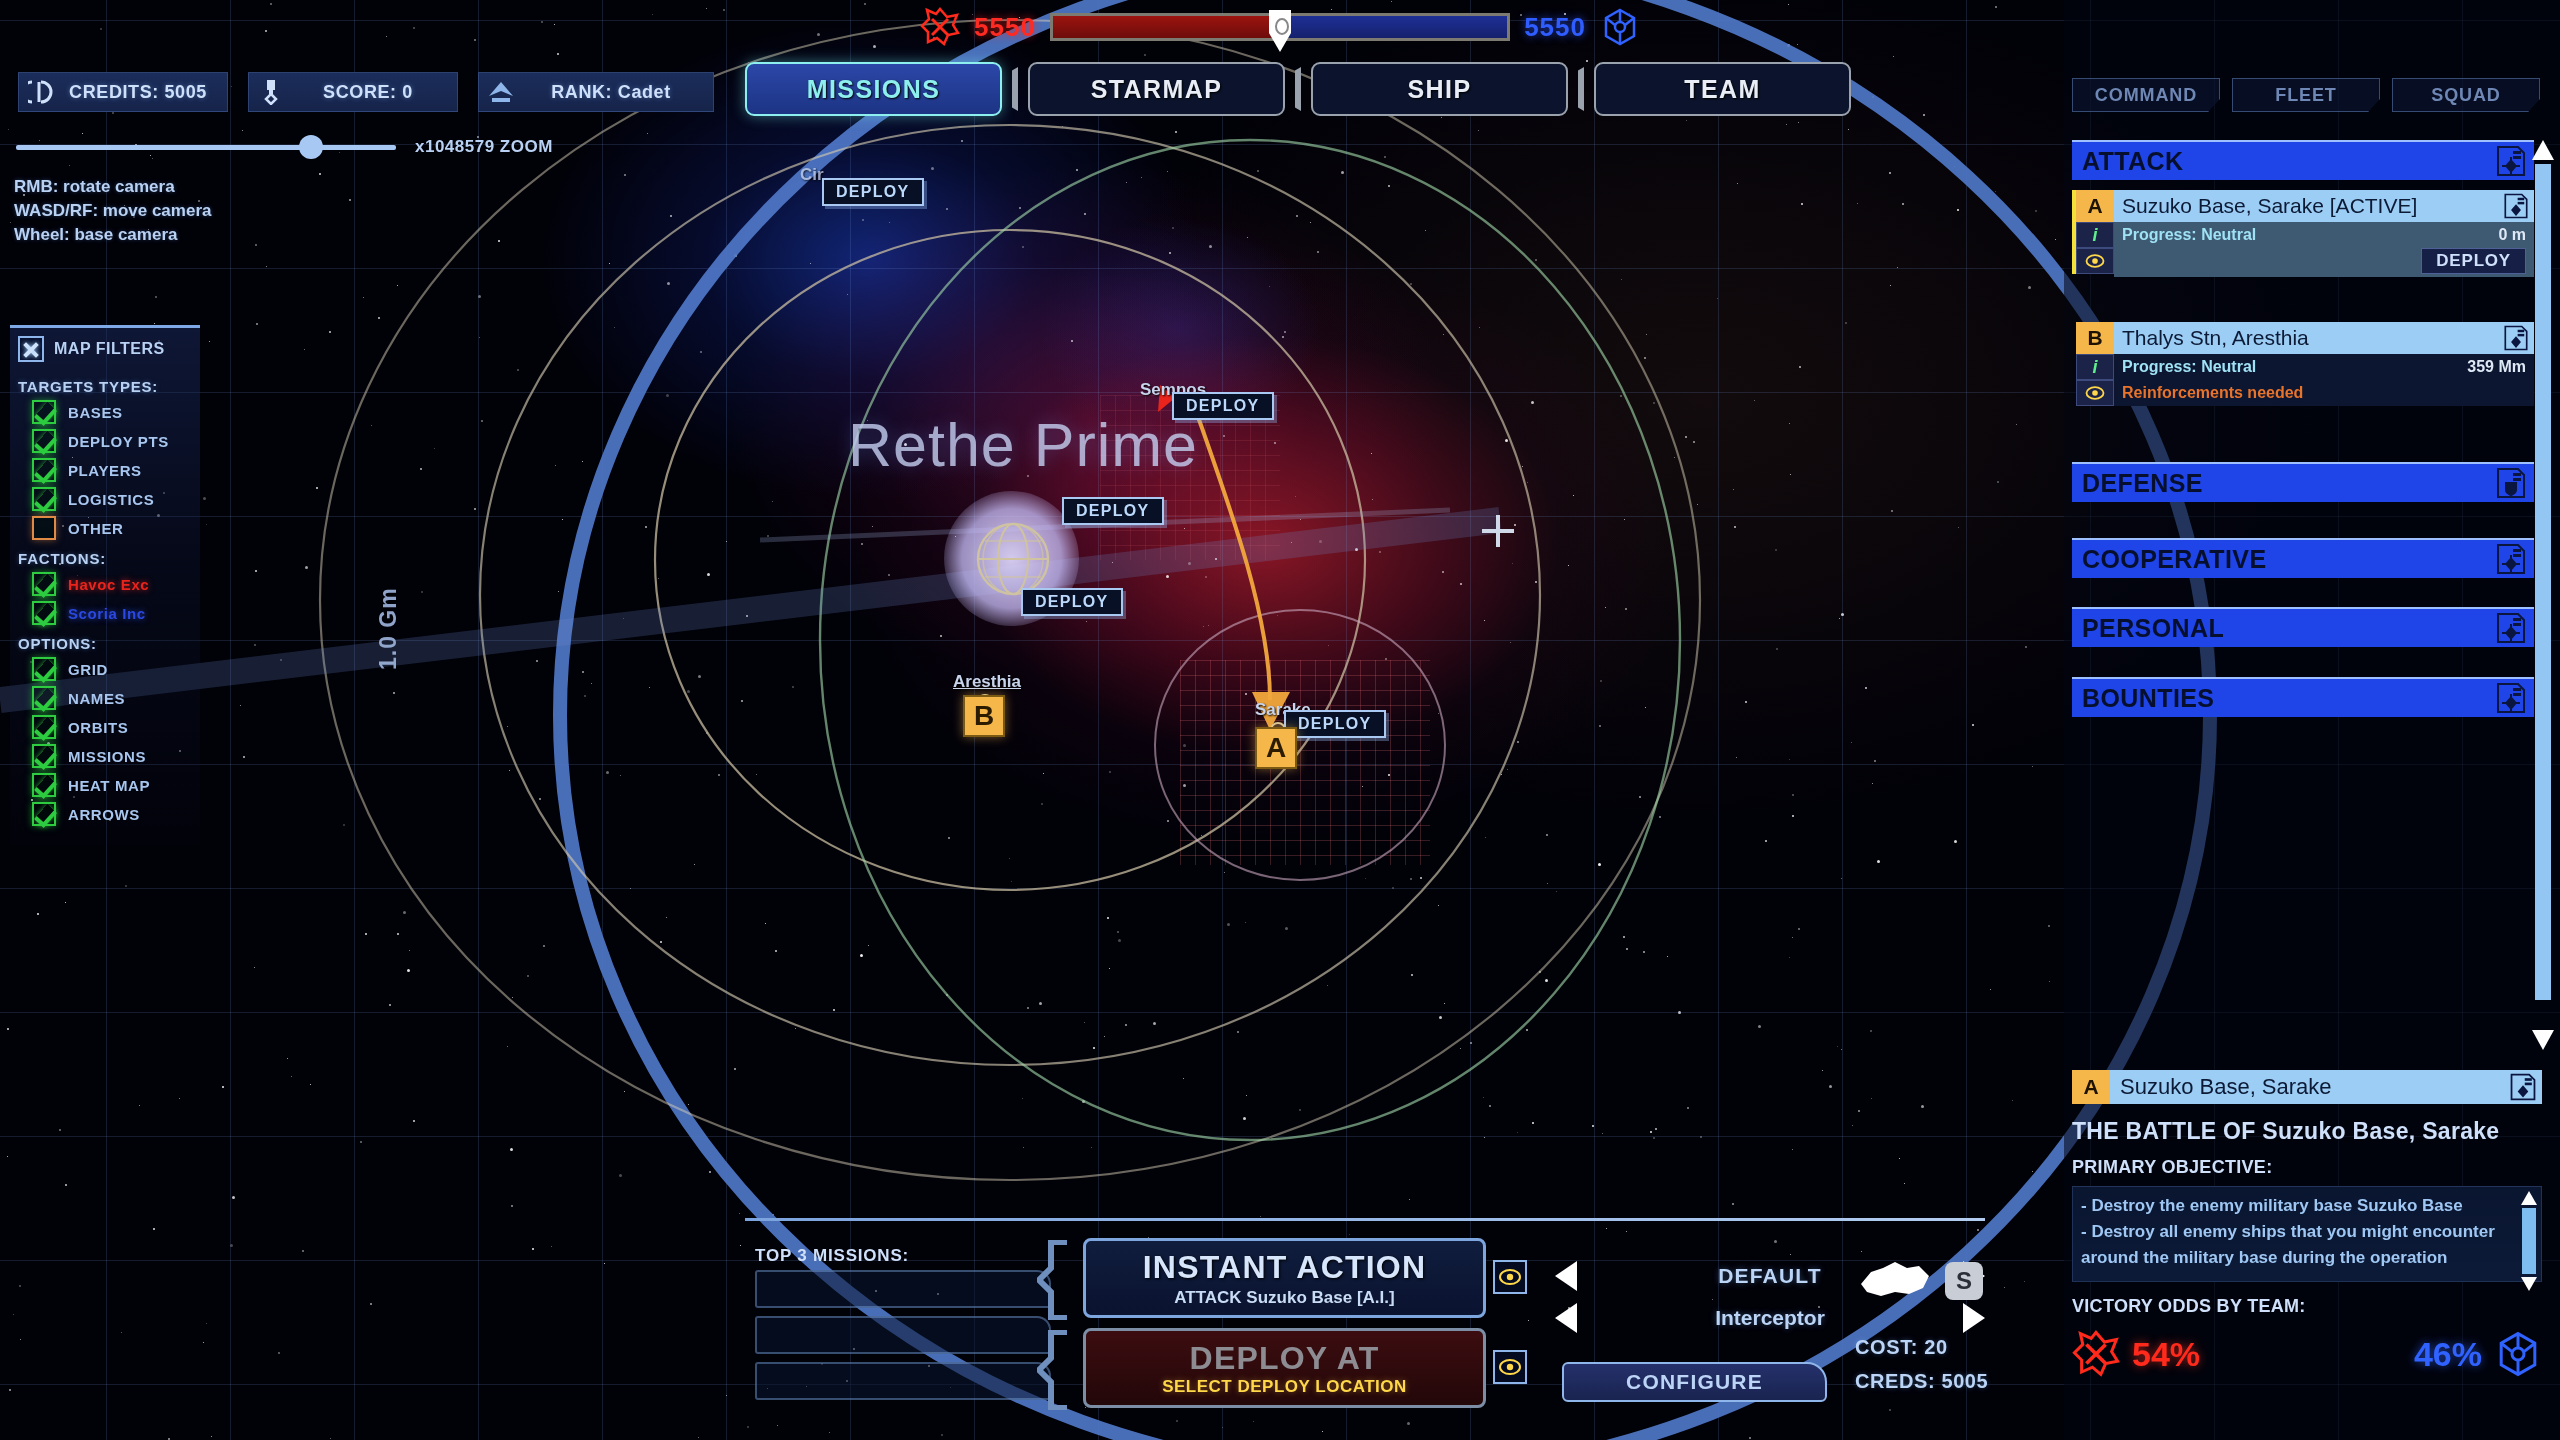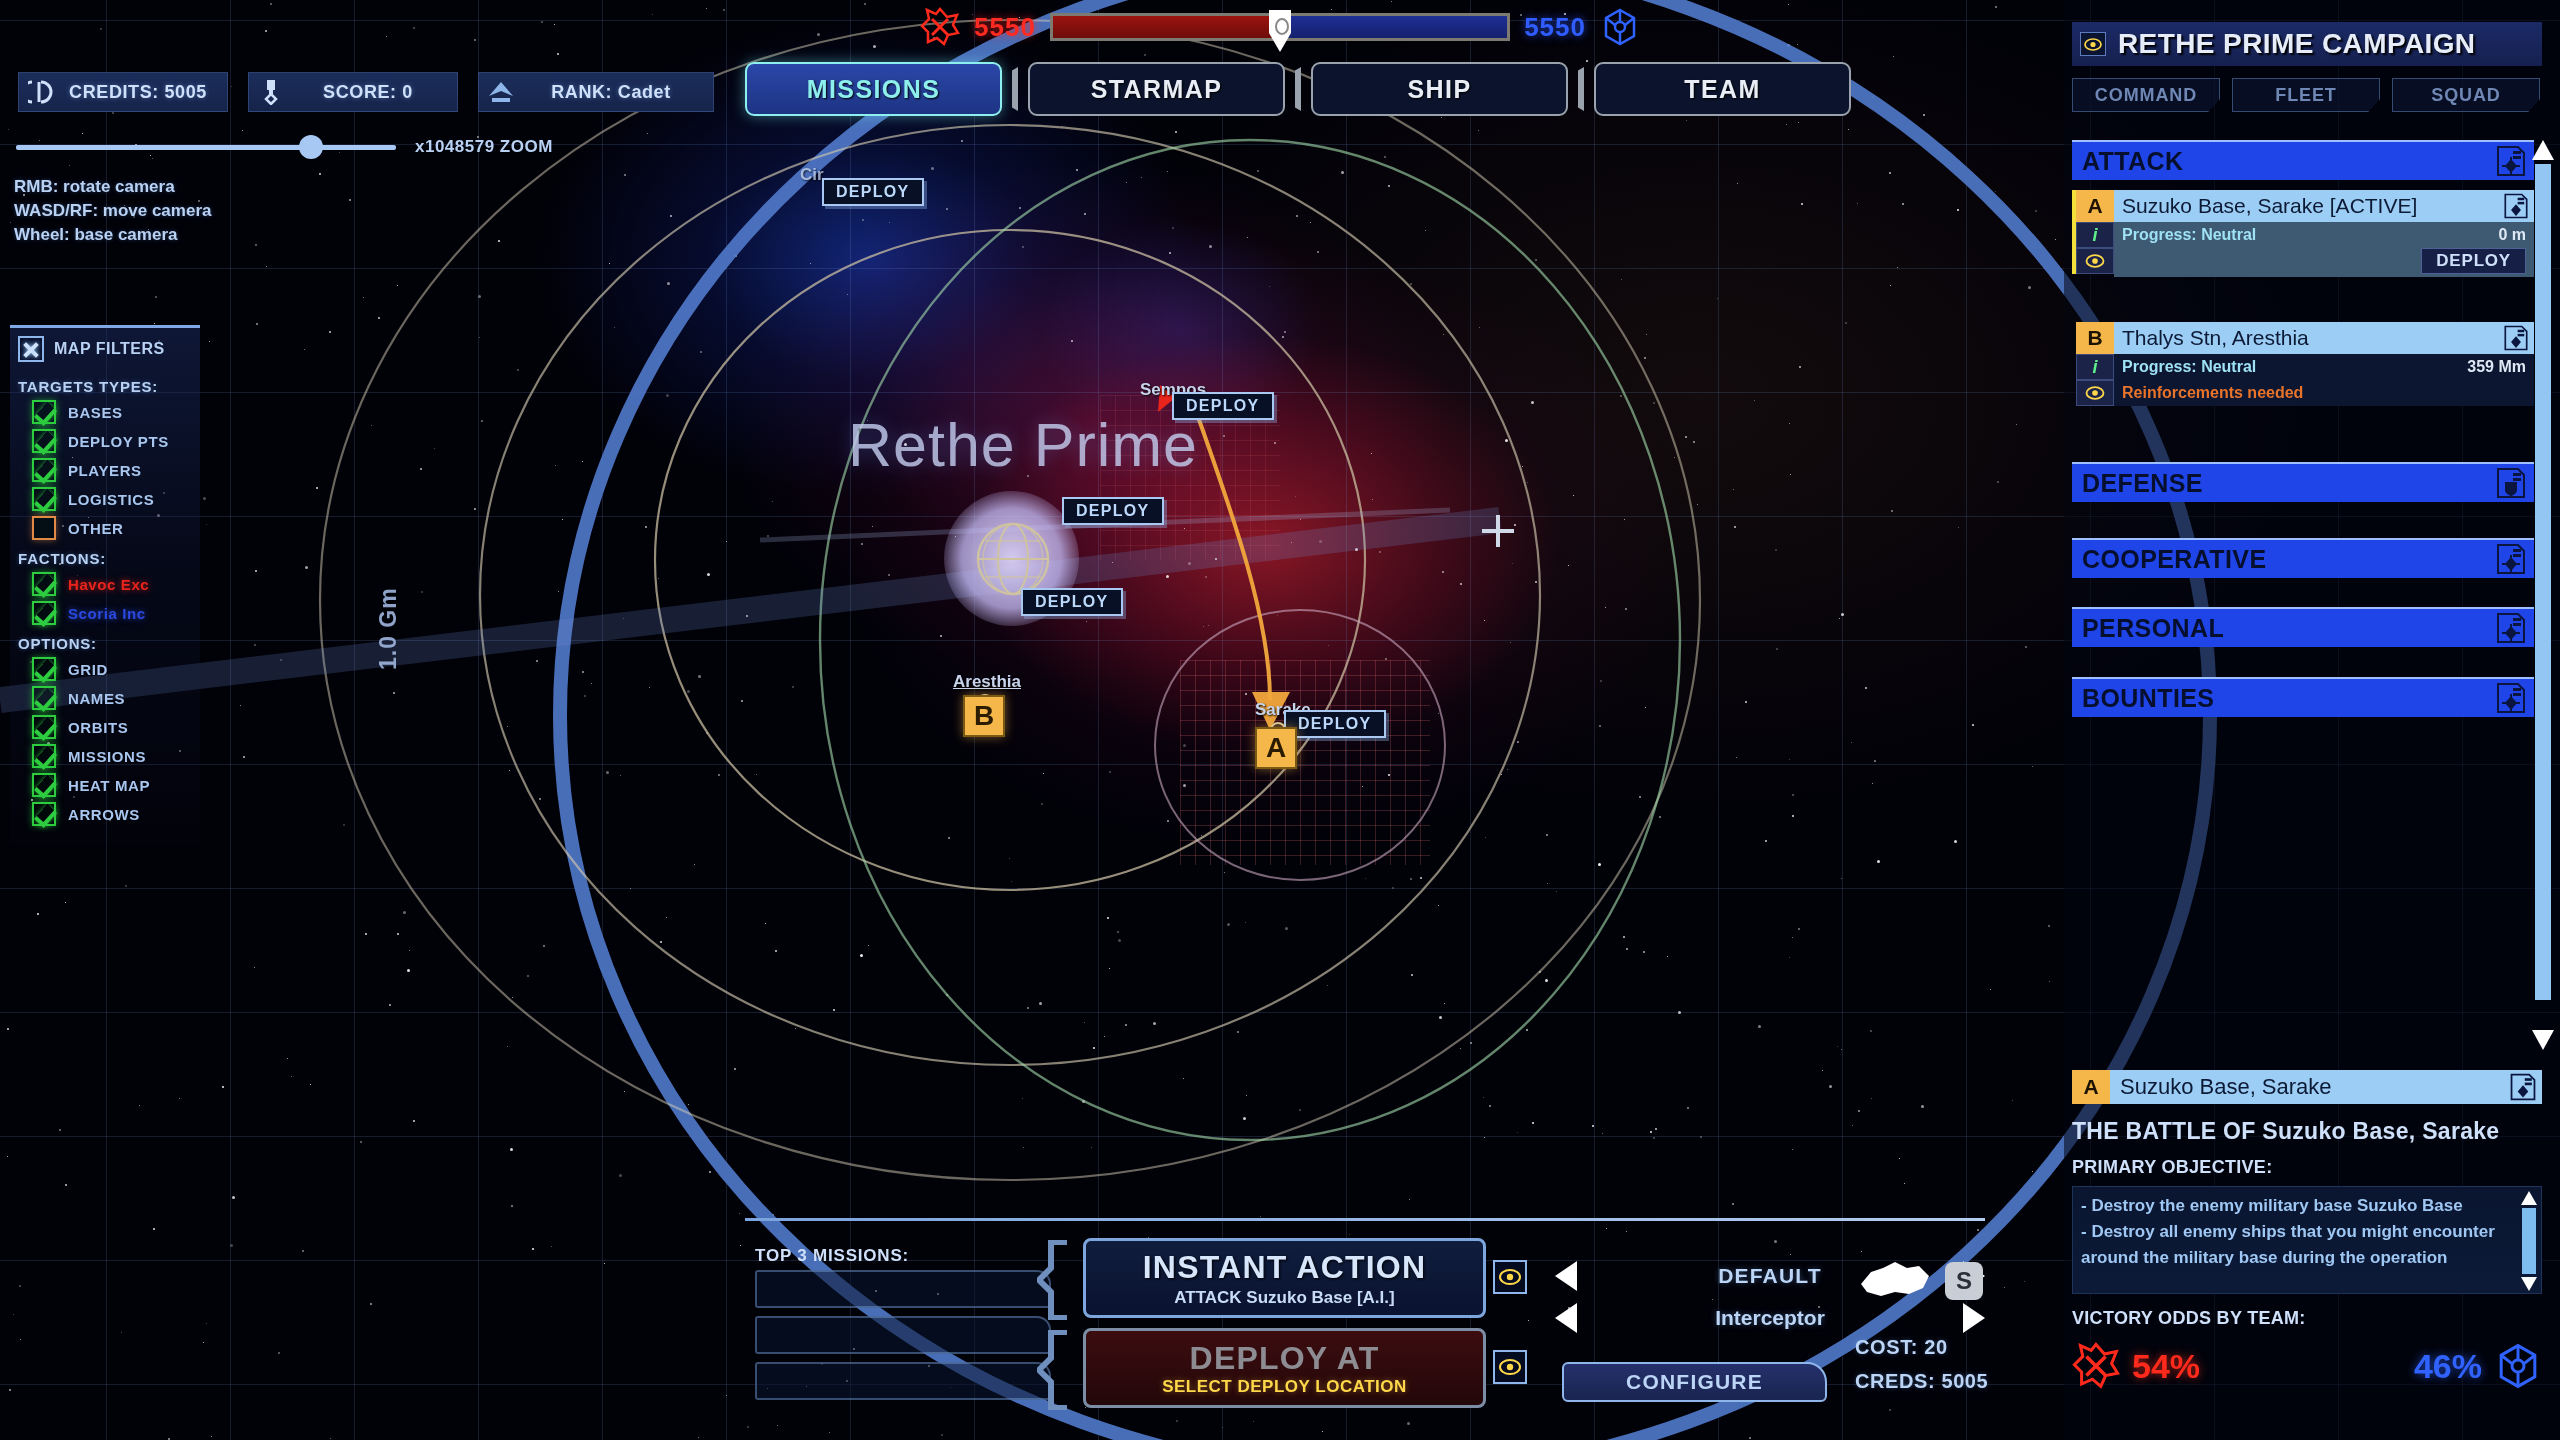--- a/index.html
+++ b/index.html
@@ -420,21 +420,21 @@
   }
   .d-head {
     color: #cfe0fb; font-size: 23px; font-weight: bold; margin-top: 14px;
     letter-spacing: .3px;
   }
   .d-sub {
     color: #cfe0fb; font-size: 18px; font-weight: bold; margin-top: 12px;
     letter-spacing: .3px;
   }
   .obj-box {
-    margin-top: 8px; height: 108px; position: relative;
+    margin-top: 8px; height: 96px; position: relative;
     background: linear-gradient(to bottom, #0a1630, #0c1a38);
     border: 1px solid rgba(90,130,200,.25);
     padding: 6px 36px 6px 8px;
   }
   .obj-box p {
     color: #9fc7f3; font-size: 17px; font-weight: bold; line-height: 26px;
   }
   .obj-sb { position: absolute; right: 4px; top: 4px; width: 16px; height: 100px; }
   .obj-sb .up, .obj-sb .dn {
     position: absolute; left: 0; width: 0; height: 0;
@@ -1242,29 +1242,20 @@
   <div class="sizebadge">S</div>
 
   <div class="configure">CONFIGURE</div>
   <div class="costinfo">
     <div>COST: 20</div>
     <div>CREDS: 5005</div>
   </div>
 
   <div class="rpanel">
 
-    <div class="rp-title">
-      <div class="eye">
-        <svg width="18" height="13" viewBox="0 0 18 13">
-          <ellipse cx="9" cy="6.5" rx="8" ry="5.5" fill="none" stroke="#ffd84a" stroke-width="1.7"></ellipse>
-          <circle cx="9" cy="6.5" r="2.6" fill="#ffd84a"></circle>
-        </svg>
-      </div>
-      <div class="tx">RETHE PRIME CAMPAIGN</div>
-    </div>
 
     <div class="rp-subtabs">
       <div class="rp-subtab">COMMAND</div>
       <div class="rp-subtab">FLEET</div>
       <div class="rp-subtab">SQUAD</div>
     </div>
 
     <div class="cat-header" style="top:140px;">
       <div class="nm">ATTACK</div>
       <svg class="doc-ico" viewBox="0 0 34 34">

